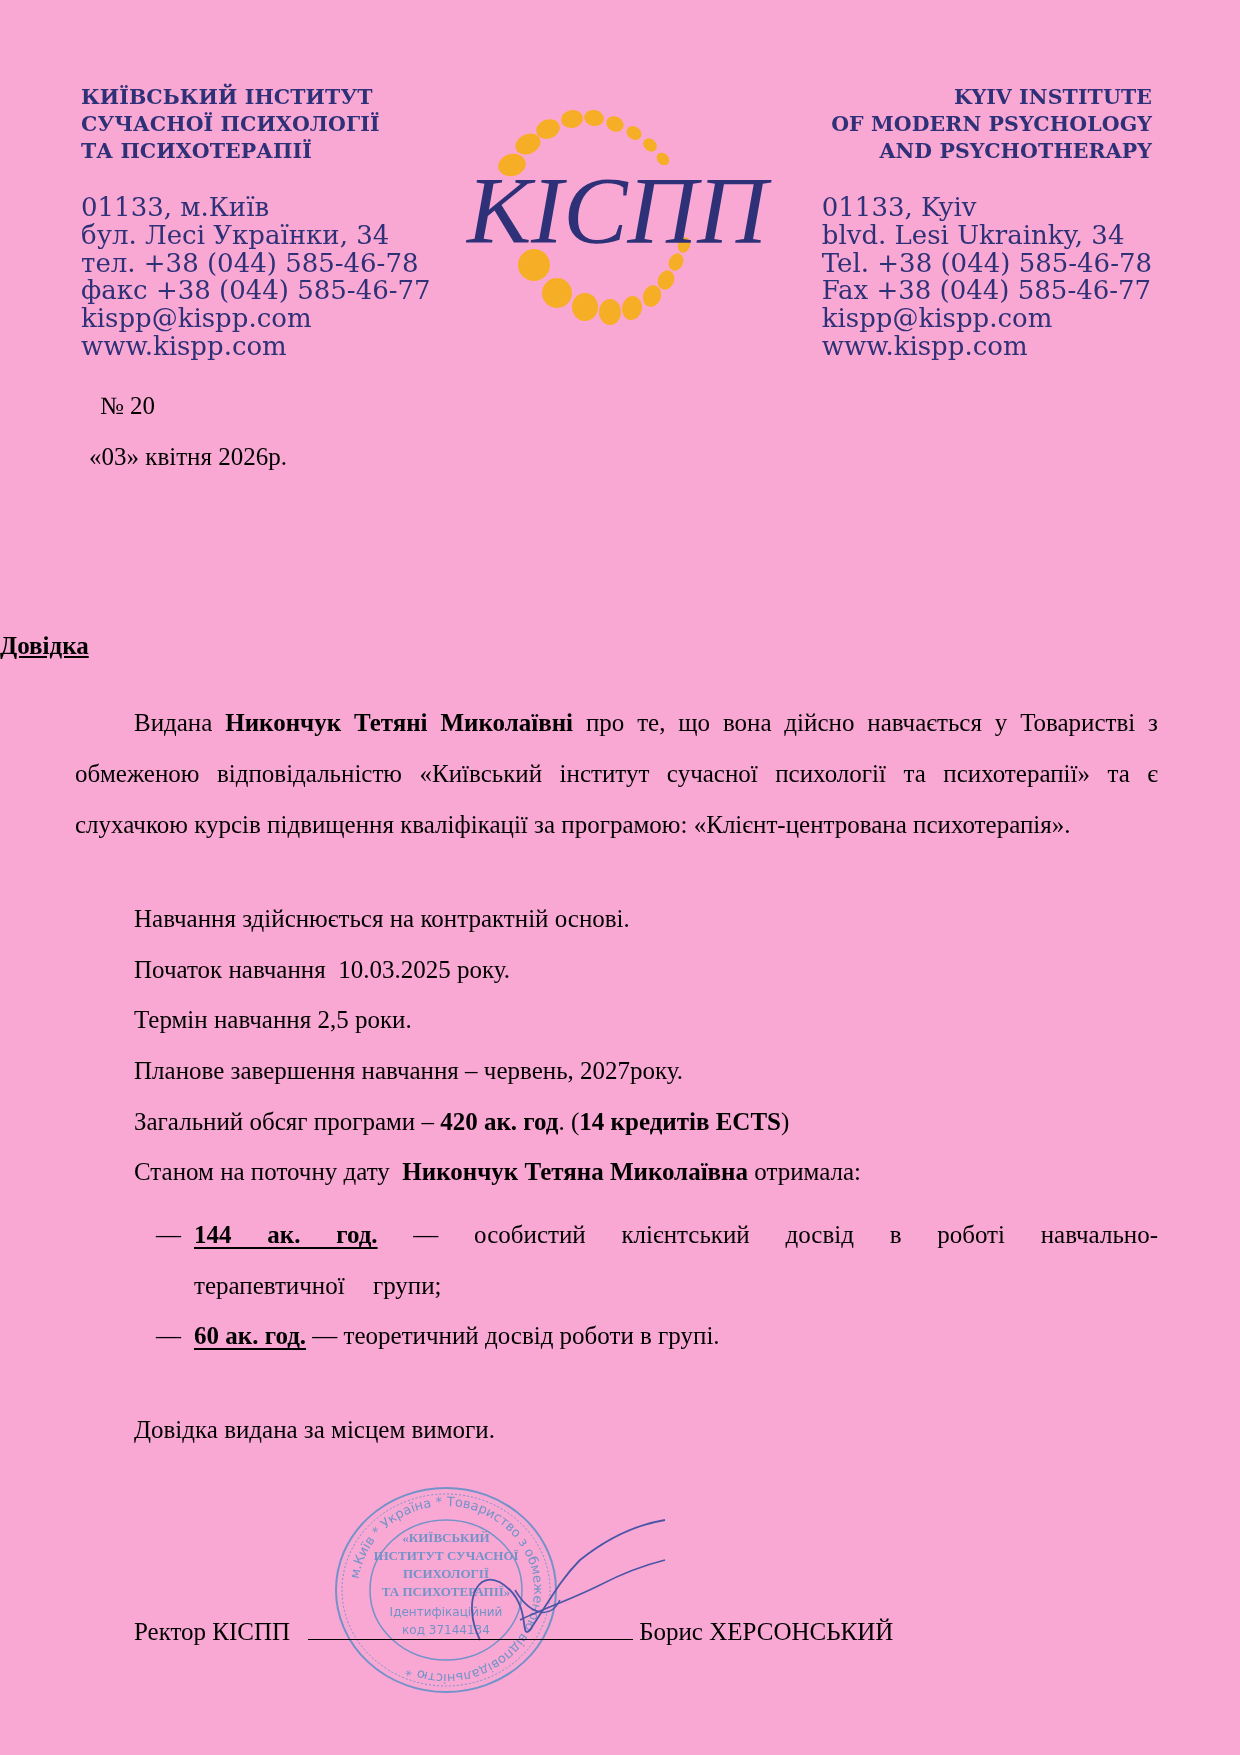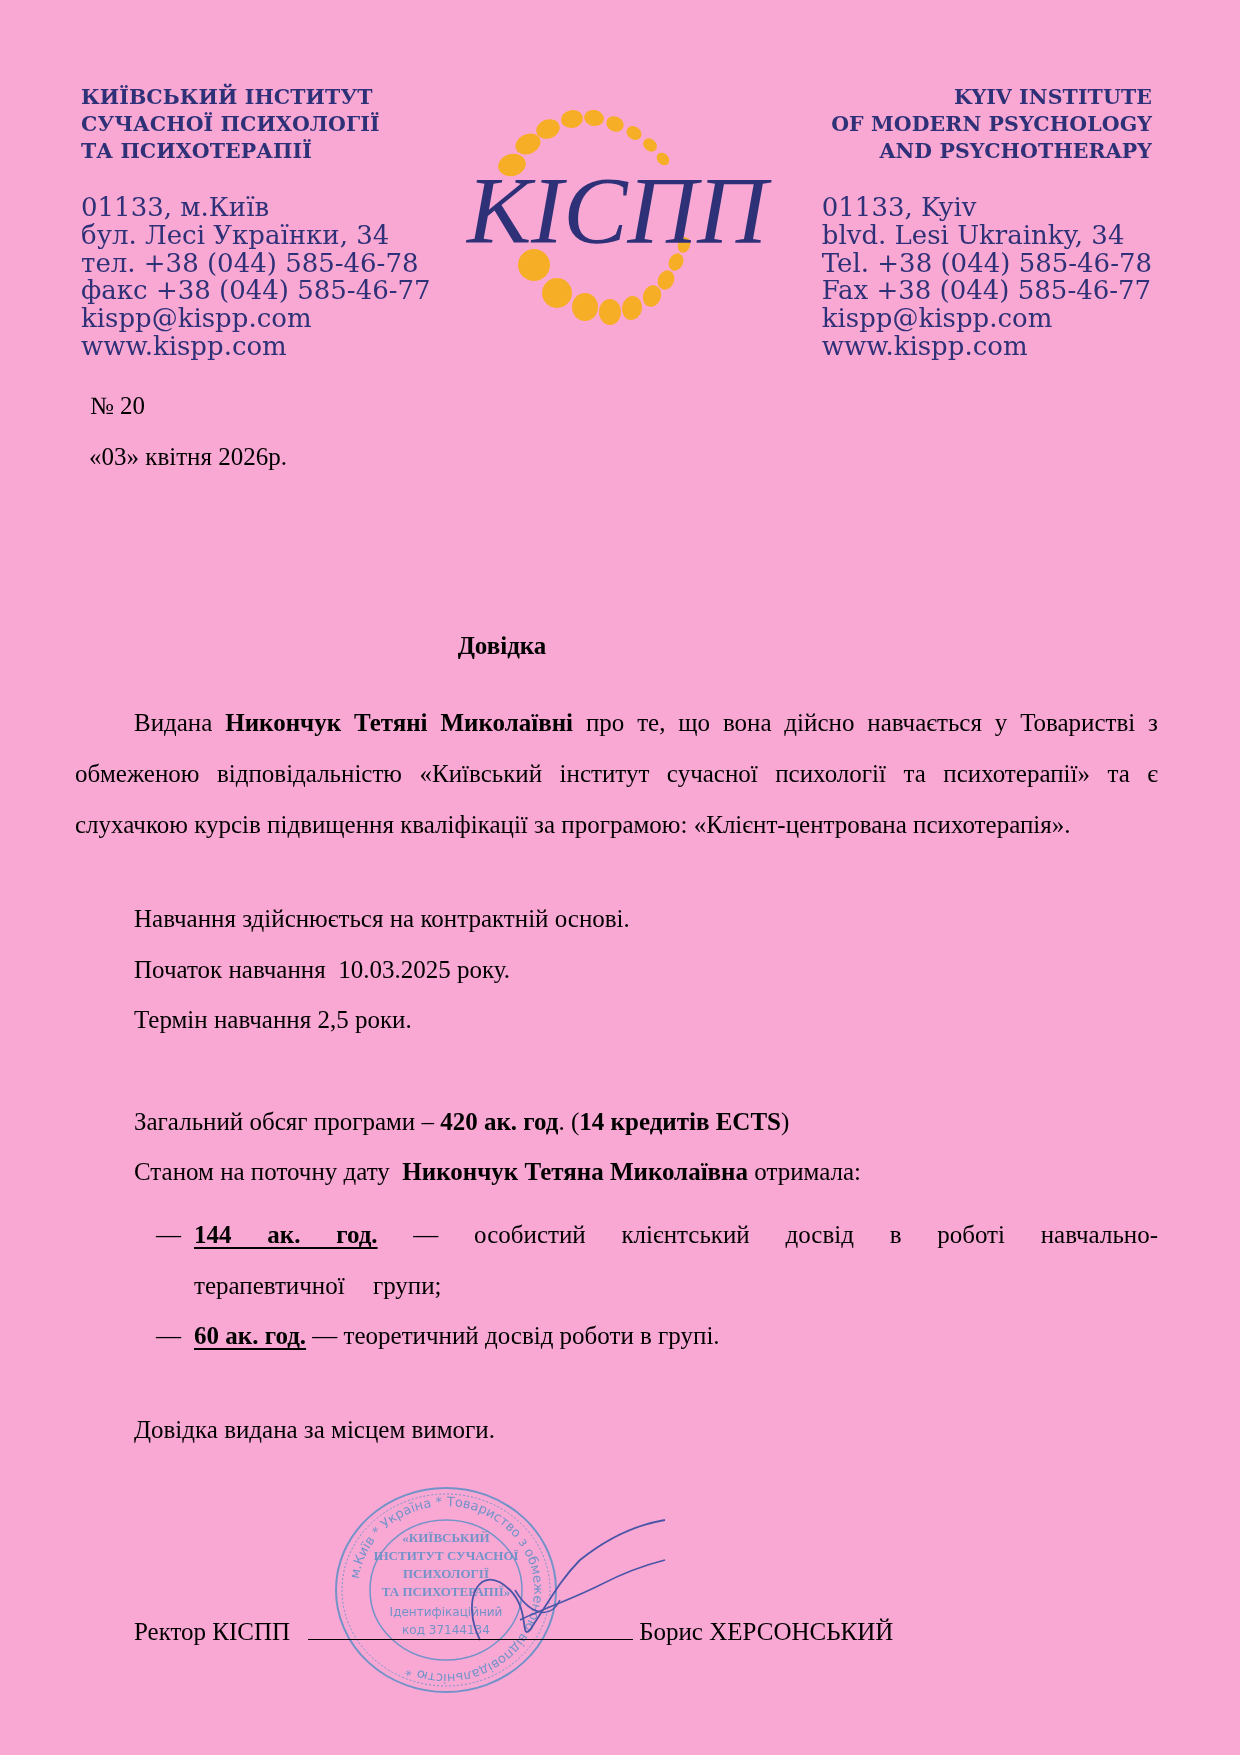--- a/index.html
+++ b/index.html
@@ -14,23 +14,23 @@
   .lh-contact { position: absolute; font-family: "DejaVu Serif", serif; color: #2e3177; font-size: 26px; line-height: 27.8px; }
   .lh-contact div { white-space: nowrap; }
   .lh-left-contact { left: 81px; top: 194px; }
   .lh-right-contact { right: 88px; top: 194px; }
 
   .logo { position: absolute; left: 462px; top: 100px; width: 310px; height: 230px; }
 
   
   .doc { font-family: "Liberation Serif", serif; color: #000; font-size: 25px; }
   .abs { position: absolute; white-space: nowrap; }
-  .meta-no { left: 90px; top: 392px; }
+  .meta-no { left: 100px; top: 392px; }
   .meta-date { left: 89px; top: 443px; }
-  .doc-title { left: 0; width: 1004px; top: 632px; text-align: center; font-weight: bold; }
+  .doc-title { left: 0; width: 1004px; top: 632px; text-align: left; font-weight: bold; text-decoration: underline; }
 
   .para { position: absolute; left: 75px; width: 1083px; top: 697px; line-height: 51px; text-align: justify; text-indent: 59px; }
   .line { position: absolute; left: 134px; }
   .l1 { top: 905px; }
   .l2 { top: 956px; }
   .l3 { top: 1006px; }
   .l4 { top: 1057px; }
   .l5 { top: 1108px; }
   .l6 { top: 1158px; }
 
@@ -113,20 +113,21 @@
 
   <div class="doc abs doc-title">Довідка</div>
 
   <div class="doc abs line l1">Навчання здійснюється на контрактній основі.</div>
 
   <div class="doc para">
     <span>Видана </span><b>Никончук Тетяні Миколаївні</b><span> про те, що вона дійсно навчається у Товаристві з обмеженою відповідальністю «Київський інститут сучасної психології та психотерапії» та є слухачкою курсів підвищення кваліфікації за програмою: «Клієнт-центрована психотерапія».</span>
   </div>
   <div class="doc abs line l2"><span style="white-space:pre">Початок навчання  </span><span>10.03.2025 року.</span></div>
   <div class="doc abs line l3">Термін навчання 2,5 роки.</div>
+  <div class="doc abs line l4">Планове завершення навчання – червень, 2027року.</div>
   <div class="doc abs line l5"><span>Загальний обсяг програми – </span><b>420 ак. год</b><span>. (</span><b>14 кредитів ECTS</b><span>)</span></div>
   <div class="doc abs line l6"><span style="white-space:pre">Станом на поточну дату  </span><b>Никончук Тетяна Миколаївна</b><span> отримала:</span></div>
 
   <div class="doc bullet bullet1">
     <span class="b-dash">—</span>
     <span class="b-text wordsp just-first"><span class="bold-u">144 ак. год.</span><span> — особистий клієнтський досвід в роботі навчально-терапевтичної групи;</span></span>
   </div>
   <div class="doc bullet bullet2">
     <span class="b-dash">—</span>
     <span class="b-text" style="text-align:left"><span class="bold-u">60 ак. год.</span><span> — теоретичний досвід роботи в групі.</span></span>

